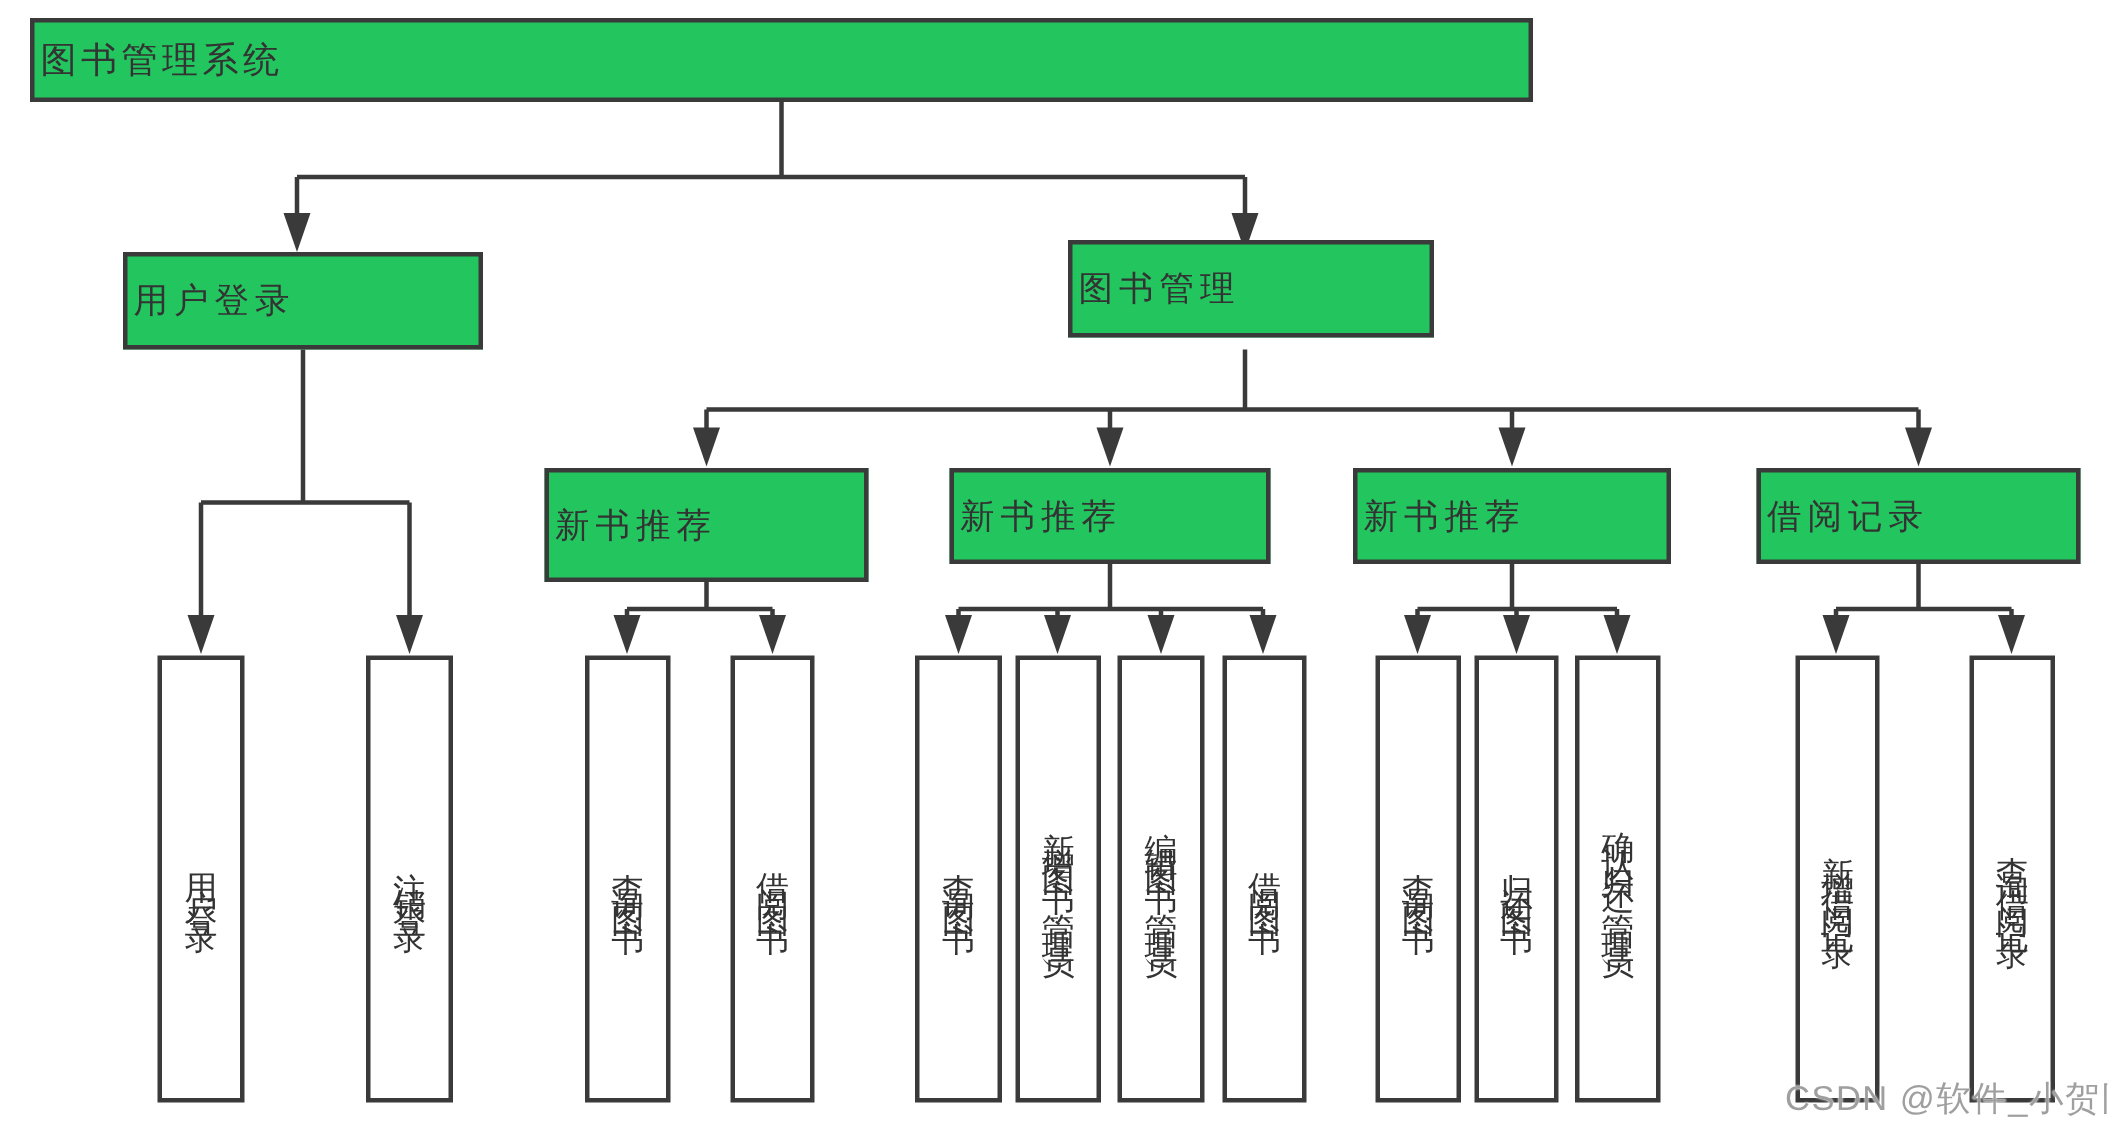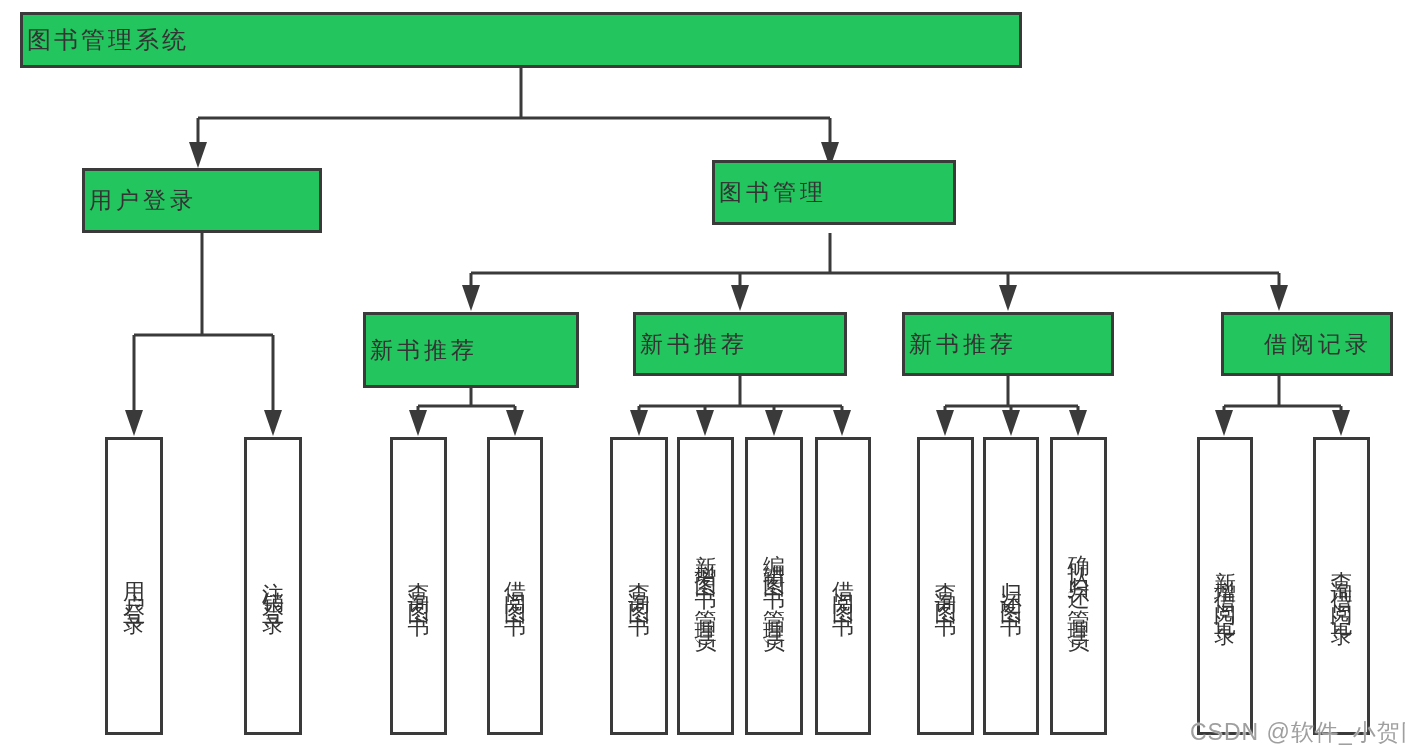--- a/index.html
+++ b/index.html
@@ -115,21 +115,21 @@
 
   <div class="node" style="left:363px;top:312px;width:216px;height:76px;">
     <span class="hlabel">新书推荐</span>
   </div>
   <div class="node" style="left:633px;top:312px;width:214px;height:64px;">
     <span class="hlabel">新书推荐</span>
   </div>
   <div class="node" style="left:902px;top:312px;width:212px;height:64px;">
     <span class="hlabel">新书推荐</span>
   </div>
-  <div class="node" style="left:1221px;top:312px;width:172px;height:64px;padding-left:36px;">
+  <div class="node" style="left:1171px;top:312px;width:216px;height:64px;">
     <span class="hlabel">借阅记录</span>
   </div>
 
   <div class="vnode" style="left:105px;top:437px;width:58px;height:298px;">
     <span class="vlabel">用户登录</span>
   </div>
   <div class="vnode" style="left:244px;top:437px;width:58px;height:298px;">
     <span class="vlabel">注销登录</span>
   </div>
 

